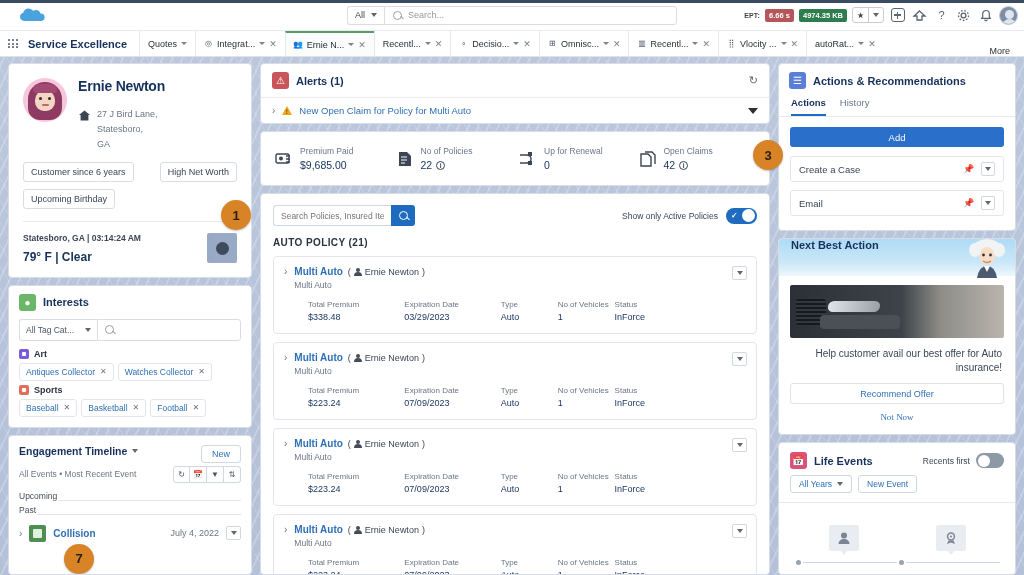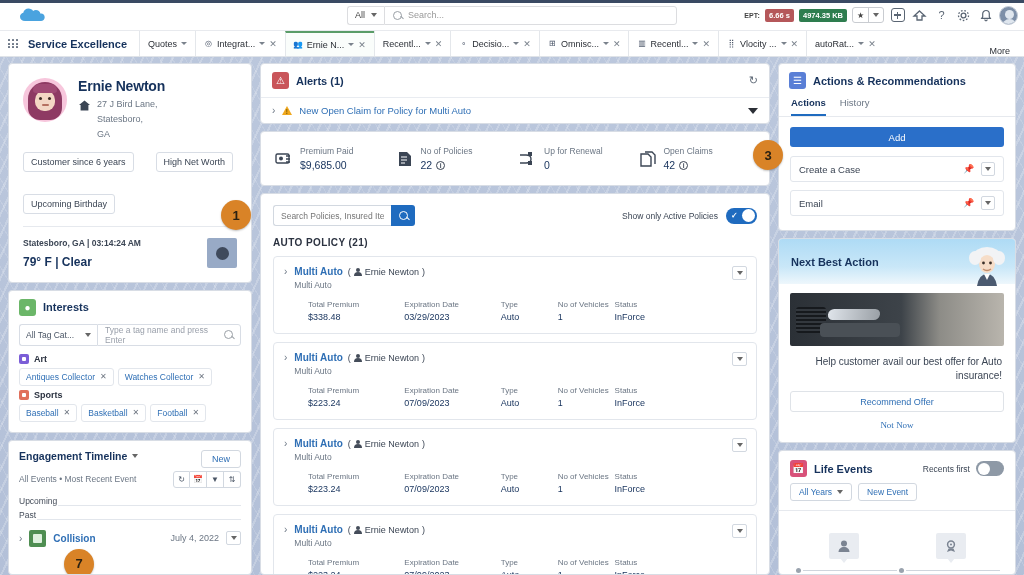--- a/index.html
+++ b/index.html
@@ -98,24 +98,24 @@
   
   .prof { padding:14px 14px 10px 14px; display:flex; gap:11px; position:relative;}
   .pavatar { width:44px;height:44px;border-radius:50%; background:#f7c6dc; flex:none; position:relative; overflow:hidden;}
   .pa-hair { position:absolute; left:5px; top:4px; width:34px; height:38px; border-radius:17px 17px 12px 12px; background:#8e3a63;}
   .pa-face { position:absolute; left:12px; top:12px; width:20px; height:21px; border-radius:10px 10px 9px 9px; background:#f3d7c4;}
   .pa-eye { position:absolute; width:3px;height:3px;border-radius:50%;background:#3a2a22; top:19px;}
   .pa-eye.l{left:16px;} .pa-eye.r{left:25px;}
   .pa-mouth{position:absolute; left:19px; top:26px; width:7px;height:2px;border-radius:2px;background:#b5705f;}
   .pa-bang { position:absolute; left:10px; top:6px; width:24px;height:9px; border-radius:12px 12px 6px 6px; background:#a04a74;}
   .pname { font-size:14px; font-weight:bold; color:#16325c; letter-spacing:-.2px;}
-  .paddr { margin-top:3px; display:flex; gap:6px; }
+  .paddr { margin-top:13px; display:flex; gap:6px; }
   .home-ic { width:13px;height:13px; flex:none; margin-top:1px;}
   .addr-lines { font-size:9px; color:#6b7684; line-height:1.65; }
-  .badges { display:flex; flex-wrap:wrap; gap:22px; padding:0 14px 12px 14px; }
+  .badges { display:flex; flex-wrap:wrap; gap:7px; padding:0 14px 12px 14px;justify-content:space-between; }
   .badge { border:1px solid #d8dde5; border-radius:3px; padding:4px 7px; font-size:9px; color:#3b4554; background:#fff;}
   .divider { height:1px; background:#e6e9ee; margin:0 14px; }
   .weather { padding:11px 14px 13px 14px; display:flex; align-items:center; justify-content:space-between;}
   .w-loc { font-size:8.5px; font-weight:bold; color:#3b4554; }
   .w-temp { font-size:12px; font-weight:bold; color:#16325c; margin-top:7px; }
   .w-icon { width:30px;height:30px; background:#98aac6; border-radius:2px; display:flex;align-items:center;justify-content:center;}
   .w-icon span { width:13px;height:13px;border-radius:50%;background:#3f4a5c; display:block;}
 
   
   .tagrow { display:flex; margin:0 10px 8px 10px; }
@@ -211,21 +211,21 @@
   .rtab { font-size:9.5px; color:#6b7684; padding:0 0 6px 0; }
   .rtab.active { color:#16325c; font-weight:bold; border-bottom:2px solid #1f6bbf; }
   .add-btn { margin:10px 11px 9px 11px; height:20px; background:#2a6fc9; border-radius:3px; color:#fff; font-size:9.5px; display:flex;align-items:center;justify-content:center;}
   .act-row { margin:0 11px 8px 11px; border:1px solid #e2e6ec; border-radius:3px; height:26px; display:flex; align-items:center; padding:0 8px; gap:6px;}
   .act-label { font-size:9.5px; color:#3b4554; flex:1;}
   .pin-ic { font-size:9px; color:#3b4554; }
   .mini-dd { width:14px;height:14px;border:1px solid #d2d8e0;border-radius:2px; display:flex;align-items:center;justify-content:center;}
 
   .nba-card { border:1px solid #d8dde5; border-radius:4px; overflow:hidden; background:#fff;}
   .nba-head {
-    height:45px; position:relative; display:flex; align-items:center; padding:0 12px;
+    height:37px; position:relative; display:flex; padding:0 12px;
     background:linear-gradient(180deg,#aedbf5 0%, #c9e7f8 62%, #eef7fc 100%);
   }
   .nba-title { font-size:11px; font-weight:bold; color:#16325c; }
   .einstein { position:absolute; right:8px; bottom:-2px; width:40px; height:42px;}
   .nba-body { padding:9px 11px 10px 11px; }
   .car-img { height:53px; border-radius:2px; background:linear-gradient(90deg,#2b3036 0%, #3d4349 52%, #8d8c87 70%, #b9b5ad 100%); position:relative; overflow:hidden;}
   .car-grille { position:absolute; left:6px; top:14px; width:30px; height:26px; background:repeating-linear-gradient(180deg,#16191d 0 2px,#33383e 2px 4px); border-radius:3px;}
   .car-light { position:absolute; left:38px; top:16px; width:52px;height:11px; background:linear-gradient(90deg,#dfe4ea,#9aa0a6); border-radius:6px; transform:skewX(-8deg);}
   .car-body { position:absolute; left:30px; top:30px; width:80px; height:14px; background:#4a5056; border-radius:4px;}
   .nba-text { font-size:10px; color:#3b4554; text-align:right; padding:9px 2px 8px 2px; line-height:1.4;}
@@ -439,21 +439,20 @@
       <div class="card-head">
         <span class="sq-icon" style="background:#6bb668;">●</span>
         <span class="card-title">Interests</span>
       </div>
       <div class="tagrow">
         <div class="tagcat">
           <span>All Tag Cat...</span>
           <span class="caret-dn"></span>
         </div>
         <div class="taginput">
-          <span>Type a tag name and press Enter</span>
           <span class="mini-search-ic"></span>
         </div>
       </div>
       <div class="int-body" id="interest-groups">
           <div>
             <div class="int-group-title">
               <span class="gdot" style="background:#7b5ed7">
                 <i></i>
               </span>
               <span>Art</span>

